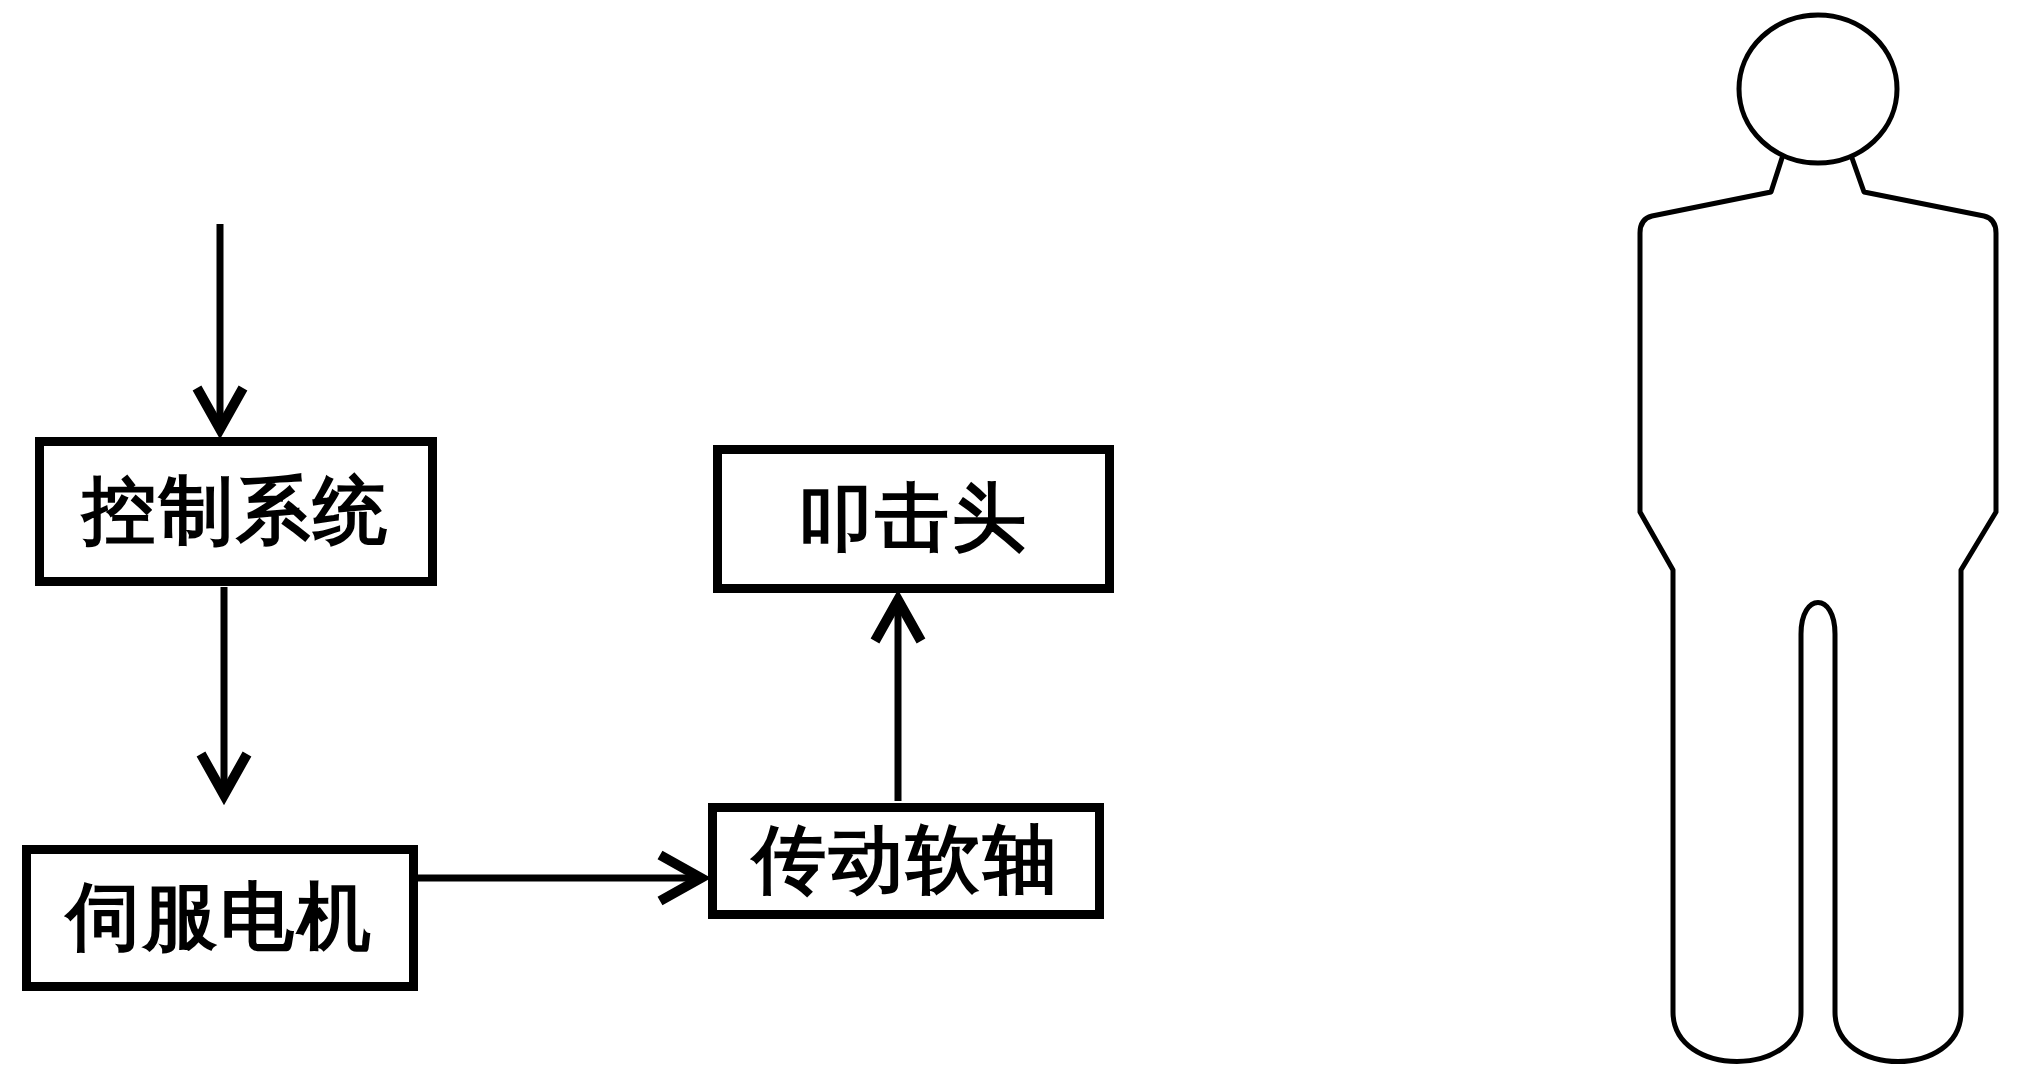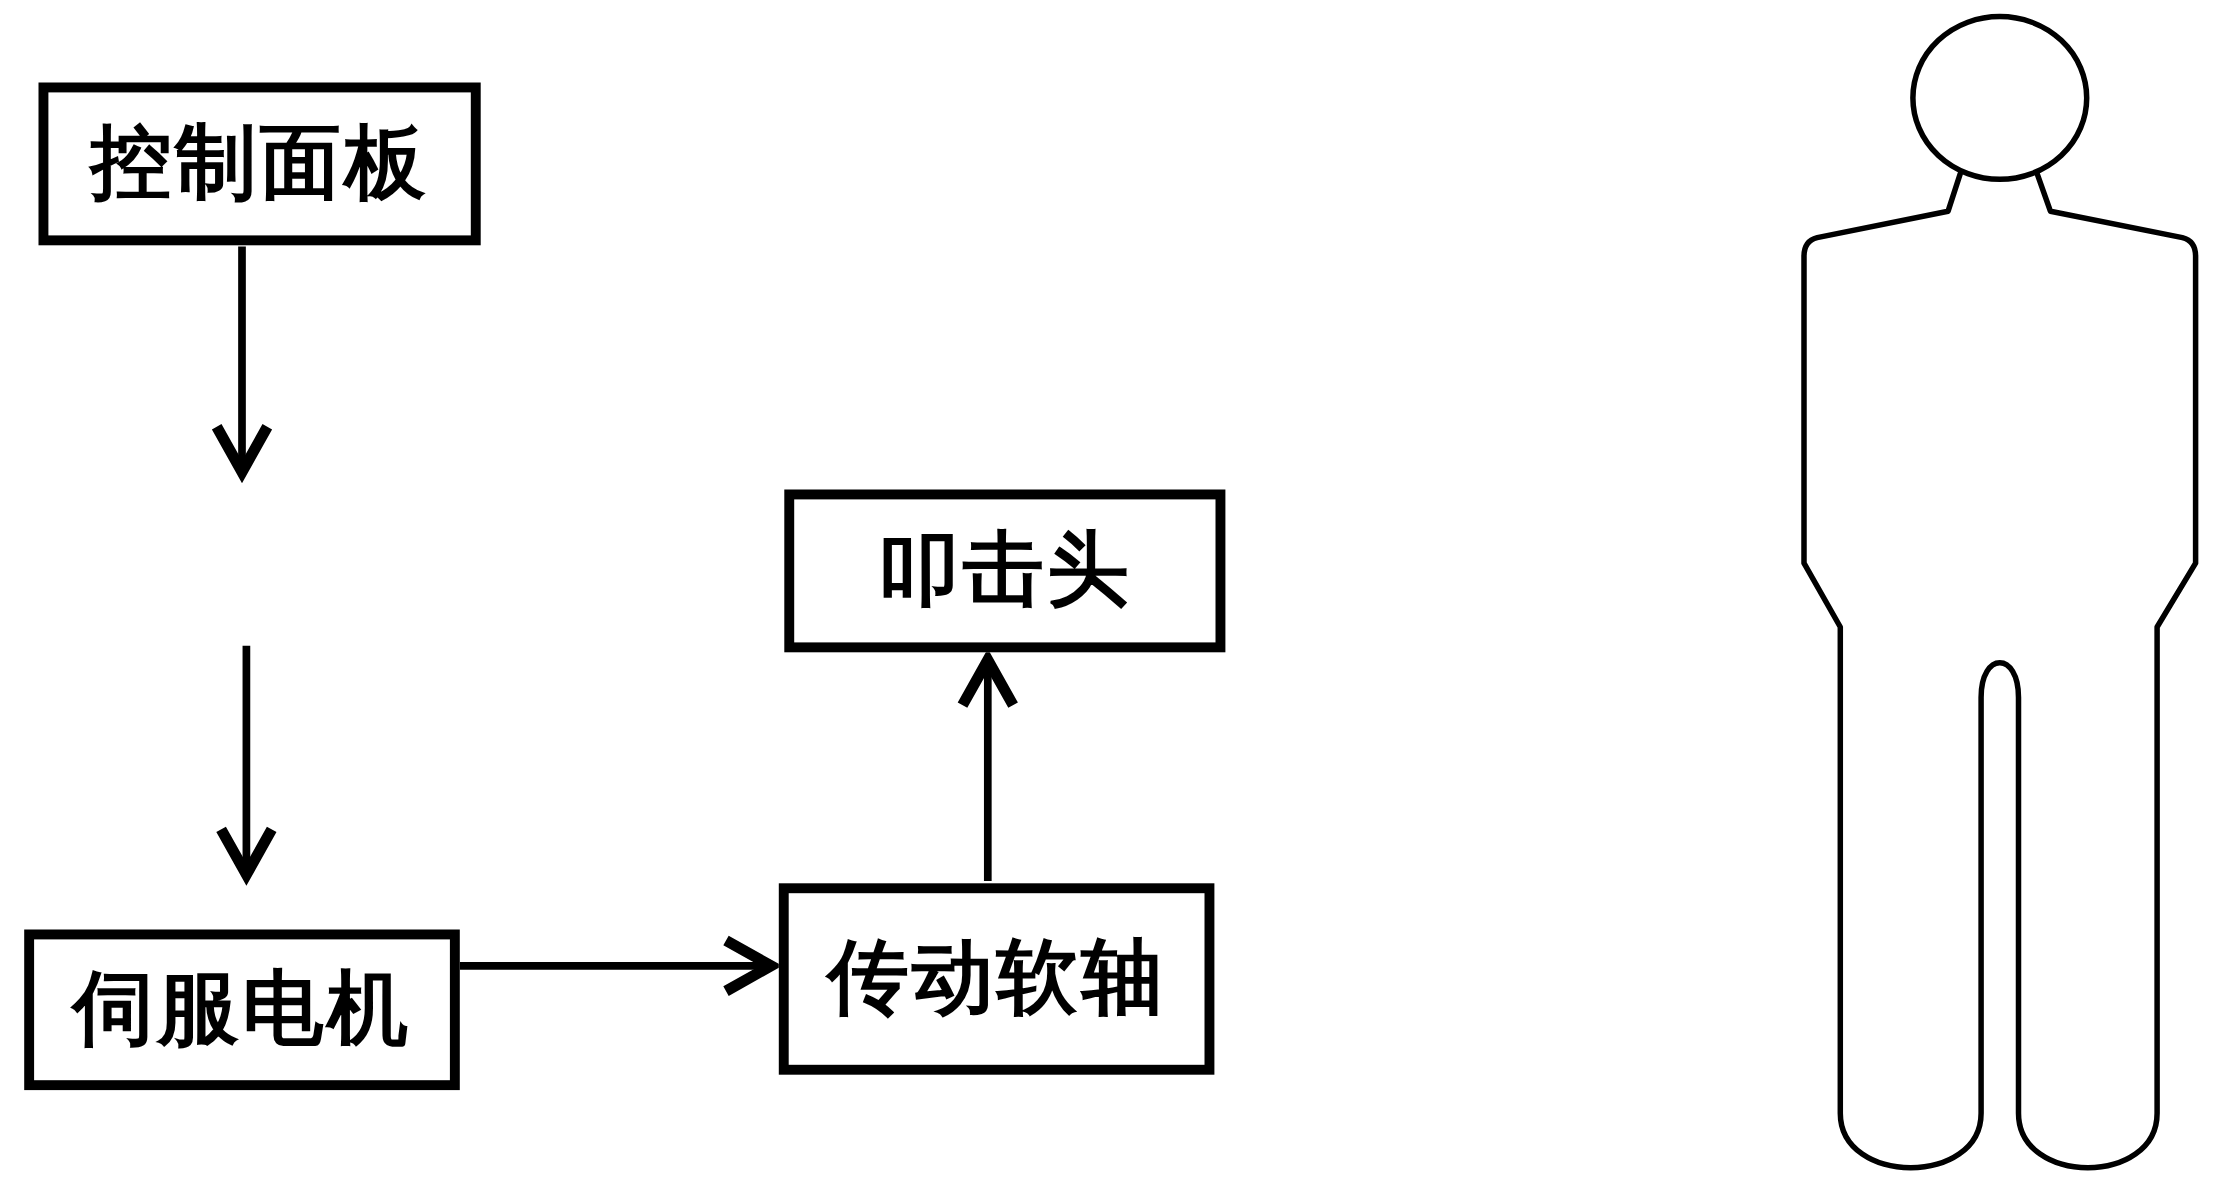--- a/index.html
+++ b/index.html
@@ -25,21 +25,21 @@
     justify-content: center;
     font-size: 74px;
     font-weight: bold;
     color: #000;
     letter-spacing: 3px;
     white-space: nowrap;
   }
   .node-control-panel  { left: 35px;  top: 75px;  width: 402px; height: 148px; }
   .node-control-system { left: 35px;  top: 437px; width: 402px; height: 149px; }
   .node-servo-motor    { left: 22px;  top: 801px; width: 396px; height: 146px; margin-top: 44px; }
-  .node-flexible-shaft { left: 708px; top: 803px; width: 396px; height: 174px; }
+  .node-flexible-shaft { left: 708px; top: 803px; width: 396px; height: 116px; }
   .node-tapping-head   { left: 713px; top: 445px; width: 401px; height: 148px; }
   .overlay {
     position: absolute;
     left: 0;
     top: 0;
     width: 2022px;
     height: 1084px;
   }
   .shaft {
     stroke: #000;
@@ -100,24 +100,24 @@
              L 1835 1012
              C 1835 1078 1961 1078 1961 1012
              L 1961 570
              L 1996 512
              L 1996 233
              Q 1996 219 1984 216
              L 1864 192
              L 1852 158"></path>
   </svg>
 
-  <div class="node node-control-panel">
-    <span>控制面板</span>
+
+  <div class="node node-control-system">
+    <span>控制系统</span>
   </div>
-
 
   <div class="node node-servo-motor">
     <span>伺服电机</span>
   </div>
 
   <div class="node node-flexible-shaft">
     <span>传动软轴</span>
   </div>
 
   <div class="node node-tapping-head">

